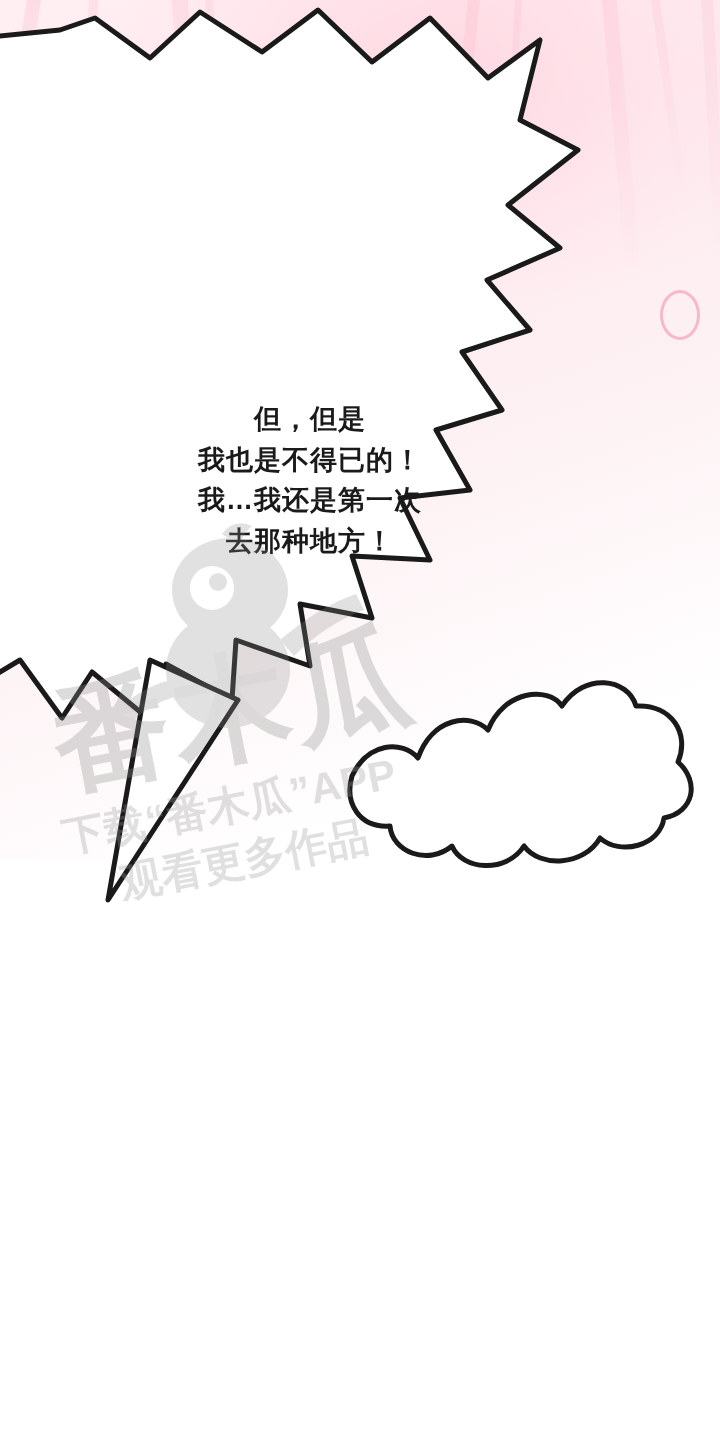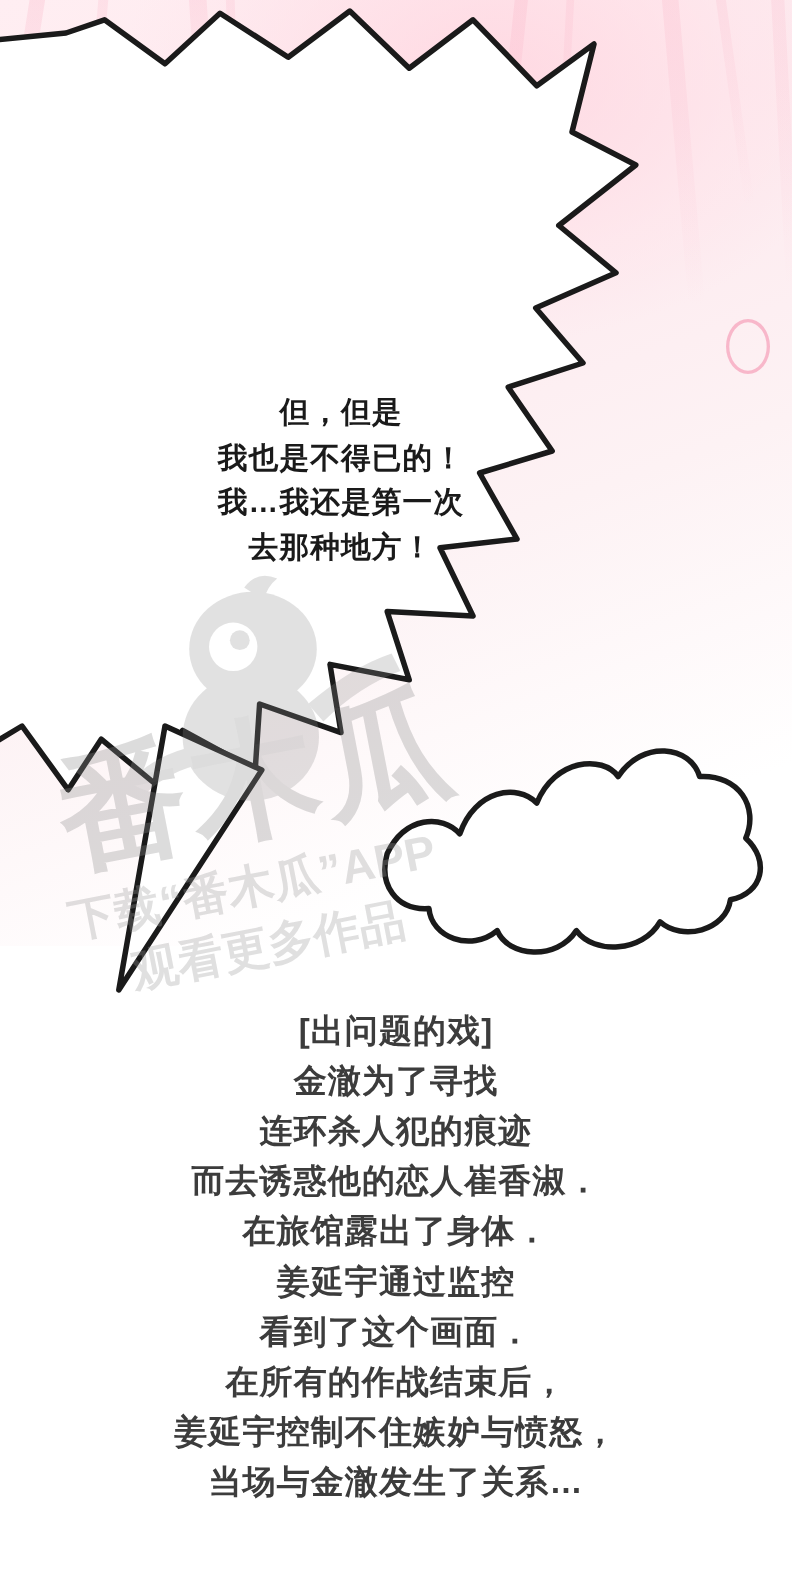--- a/index.html
+++ b/index.html
@@ -68,20 +68,21 @@
   }
 
   
   .balloon-text {
     position: absolute;
     text-align: center;
     color: #1a1a1a;
     font-family: "Liberation Sans", sans-serif;
     line-height: 1.5;
     white-space: pre-line;
+    margin-top: 44px;
   }
   #bubble1-text {
     left: 110px;
     top: 355px;
     width: 400px;
     font-size: 27px;
     font-weight: 700;
     letter-spacing: 1px;
   }
   #bubble2-text {
@@ -239,24 +240,14 @@
         <path d="M60 160 q-36 10 -54 34 l12 12 q20 -22 50 -30 z"></path>
       </g>
       <circle cx="102" cy="68" r="22" fill="#ffffff"></circle>
       <circle cx="108" cy="62" r="9" fill="#8d8d8d"></circle>
     </svg>
     <div class="wm-big">番木瓜</div>
     <div class="wm-line1">下载“番木瓜”APP</div>
     <div class="wm-line2">观看更多作品</div>
   </div>
 
-  <div id="narration">[出问题的戏]
-金澈为了寻找
-连环杀人犯的痕迹
-而去诱惑他的恋人崔香淑．
-在旅馆露出了身体．
-姜延宇通过监控
-看到了这个画面．
-在所有的作战结束后，
-姜延宇控制不住嫉妒与愤怒，
-当场与金澈发生了关系…</div>
 
 </div>
 
 </body></html>

